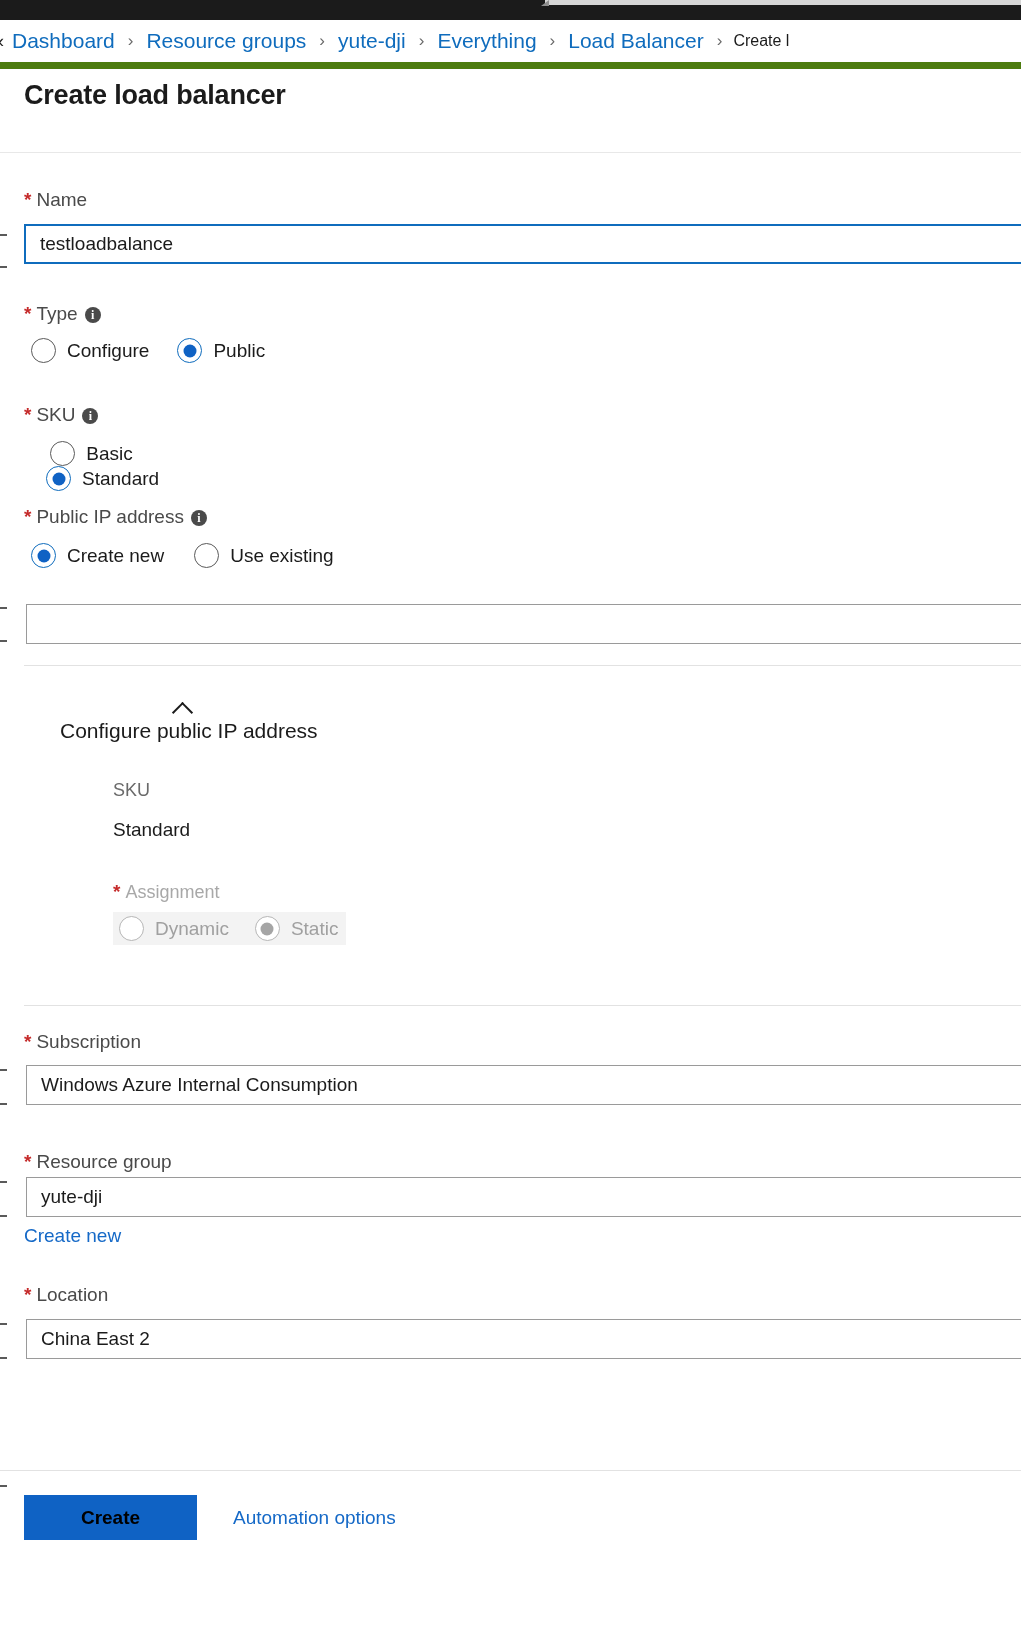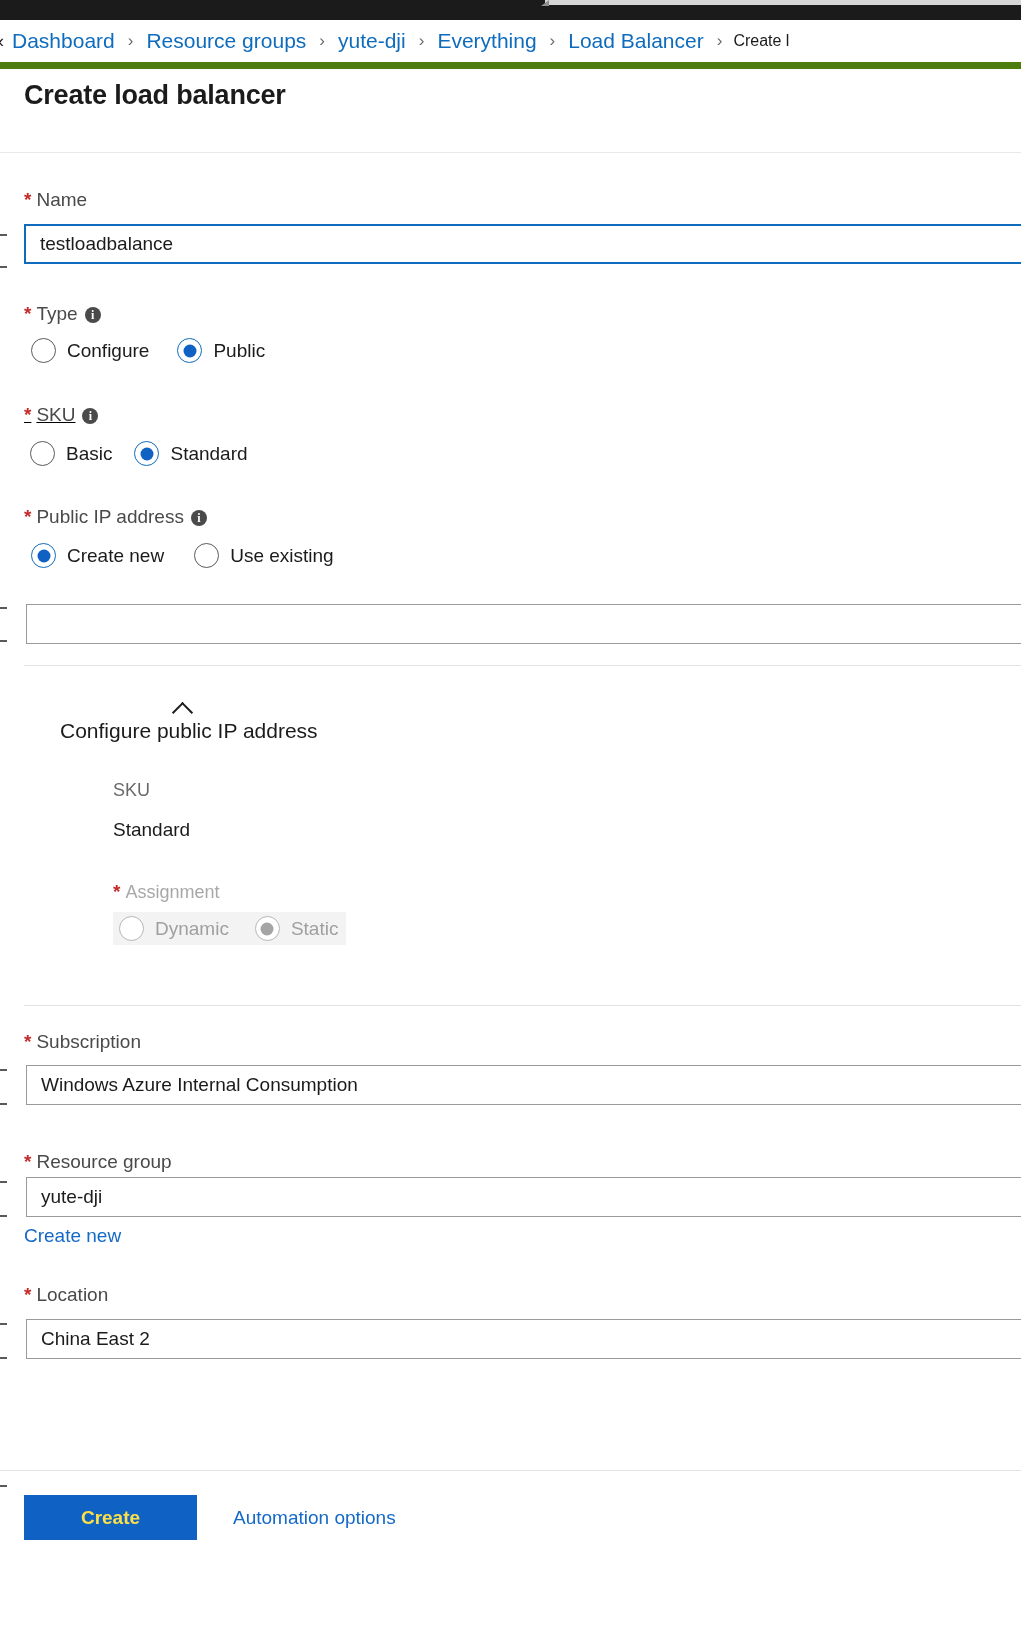--- a/index.html
+++ b/index.html
@@ -258,21 +258,21 @@
   
   .footer-rule {
     position: absolute; left: 0; top: 1470px;
     width: 1021px; height: 1px;
     background: #e2e2e2;
   }
   .btn-create {
     position: absolute; left: 24px; top: 1495px;
     width: 173px; height: 45px;
     background: #0f62c4;
-    color: #fde047;
+    color: #000000;
     font-size: 19px;
     font-weight: bold;
     border: none;
     cursor: pointer;
     font-family: "Liberation Sans", sans-serif;
   }
   .btn-automation {
     position: absolute; left: 233px; top: 1495px;
     height: 45px;
     line-height: 45px;
@@ -327,26 +327,26 @@
     <div class="radio-opt" style="margin-right:28px;">
       <span class="radio-circle"></span>
       <span class="radio-label">Configure</span>
     </div>
     <div class="radio-opt">
       <span class="radio-circle checked"></span>
       <span class="radio-label">Public</span>
     </div>
   </div>
 
-  <div class="field" style="top:253px;text-decoration:underline;">
+  <div class="field" style="top:253px;">
     <div class="label">
       <span class="req">*</span><span>SKU</span><span class="info-icon">i</span>
     </div>
   </div>
-  <div class="radio-row" style="left:30px; top:289px;">
+  <div class="radio-row" style="left:46px; top:289px;flex-direction:column;">
     <div class="radio-opt" style="margin-right:22px;">
       <span class="radio-circle"></span>
       <span class="radio-label">Basic</span>
     </div>
     <div class="radio-opt">
       <span class="radio-circle checked"></span>
       <span class="radio-label">Standard</span>
     </div>
   </div>
 

